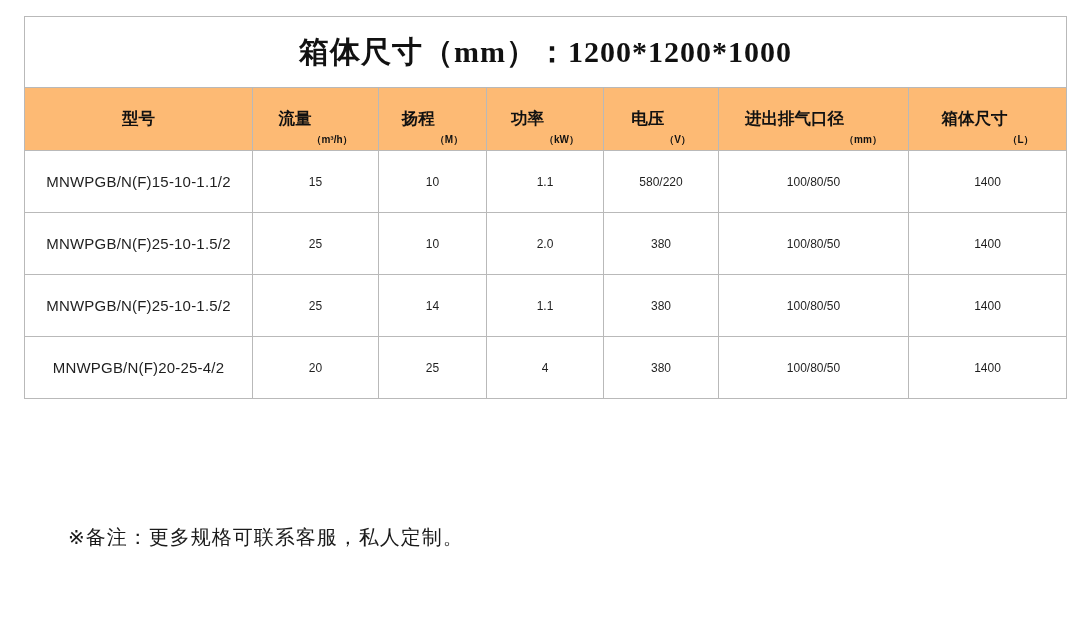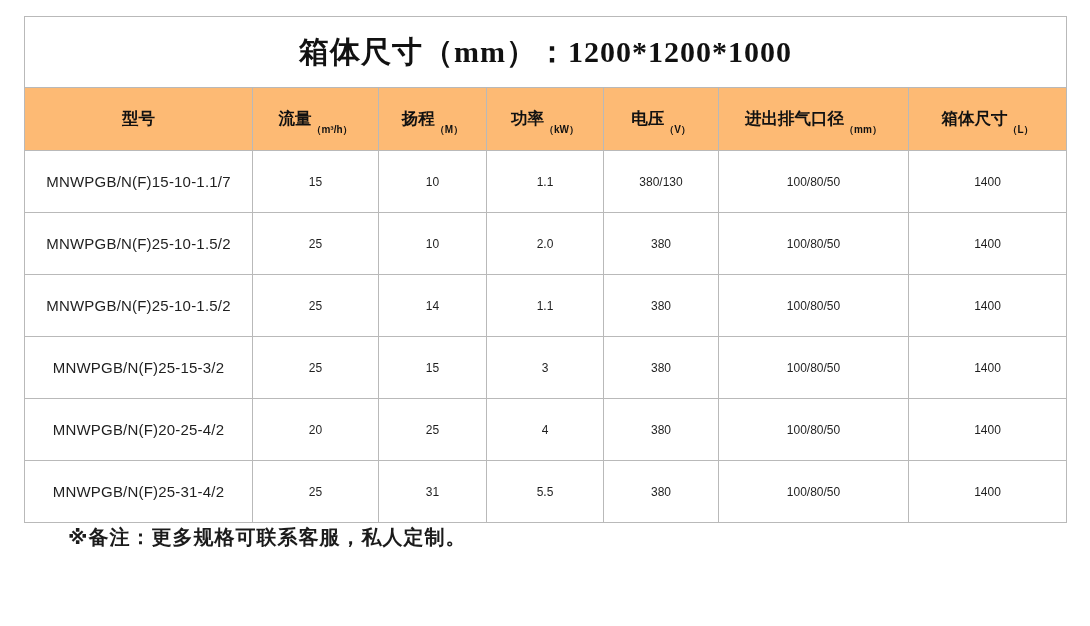--- a/index.html
+++ b/index.html
@@ -52,42 +52,41 @@
     color: #111;
     background: #fdba74;
     font-family: "Liberation Sans", "DejaVu Sans", sans-serif;
   }
   .hdr-sub {
     font-size: 10px;
     font-weight: bold;
     vertical-align: bottom;
     letter-spacing: 0;
     position: relative;
-    top: 7px;
+    top: 17px;
     margin-top: 20px;
   }
   .data-row td {
     height: 61px;
     font-size: 12px;
     color: #1f1f1f;
     font-weight: normal;
   }
   .data-row td.model {
     font-size: 15px;
     letter-spacing: 0.2px;
   }
   .note {
     position: absolute;
     left: 68px;
     top: 524px;
     font-size: 20px;
     color: #1b1b1b;
     letter-spacing: 1px;
     white-space: nowrap;
-    font-weight: bold;
   }
   
   col.c0 { width: 228px; }
   col.c1 { width: 126px; }
   col.c2 { width: 108px; }
   col.c3 { width: 117px; }
   col.c4 { width: 115px; }
   col.c5 { width: 190px; }
   col.c6 { width: 158px; }
 </style>
@@ -128,25 +127,25 @@
         </th>
         <th>
           <span>进出排气口径</span><span class="hdr-sub">（mm）</span>
         </th>
         <th>
           <span>箱体尺寸</span><span class="hdr-sub">（L）</span>
         </th>
       </tr>
 
       <tr class="data-row">
-        <td class="model">MNWPGB/N(F)15-10-1.1/7</td>
+        <td class="model">MNWPGB/N(F)15-10-1.1/2</td>
         <td>15</td>
         <td>10</td>
         <td>1.1</td>
-        <td>380/130</td>
+        <td>580/220</td>
         <td>100/80/50</td>
         <td>1400</td>
       </tr>
       <tr class="data-row">
         <td class="model">MNWPGB/N(F)25-10-1.5/2</td>
         <td>25</td>
         <td>10</td>
         <td>2.0</td>
         <td>380</td>
         <td>100/80/50</td>
@@ -155,42 +154,24 @@
       <tr class="data-row">
         <td class="model">MNWPGB/N(F)25-10-1.5/2</td>
         <td>25</td>
         <td>14</td>
         <td>1.1</td>
         <td>380</td>
         <td>100/80/50</td>
         <td>1400</td>
       </tr>
       <tr class="data-row">
-        <td class="model">MNWPGB/N(F)25-15-3/2</td>
-        <td>25</td>
-        <td>15</td>
-        <td>3</td>
-        <td>380</td>
-        <td>100/80/50</td>
-        <td>1400</td>
-      </tr>
-      <tr class="data-row">
         <td class="model">MNWPGB/N(F)20-25-4/2</td>
         <td>20</td>
         <td>25</td>
         <td>4</td>
-        <td>380</td>
-        <td>100/80/50</td>
-        <td>1400</td>
-      </tr>
-      <tr class="data-row">
-        <td class="model">MNWPGB/N(F)25-31-4/2</td>
-        <td>25</td>
-        <td>31</td>
-        <td>5.5</td>
         <td>380</td>
         <td>100/80/50</td>
         <td>1400</td>
       </tr>
     </tbody>
   </table>
 
   <div class="note">※备注：更多规格可联系客服，私人定制。</div>
 
 </div>

